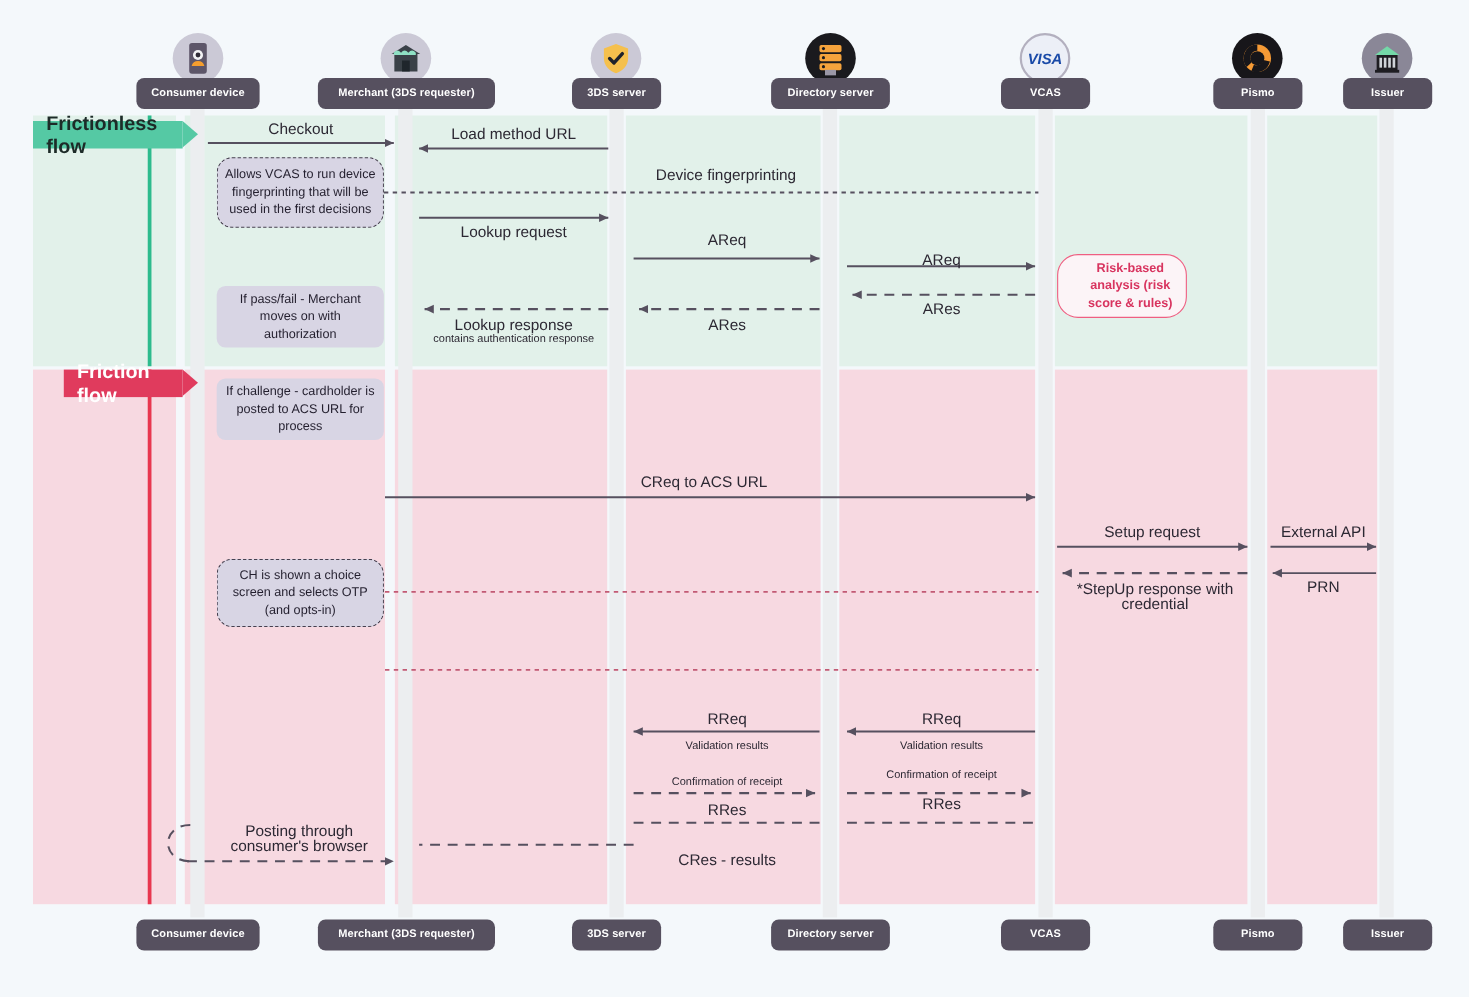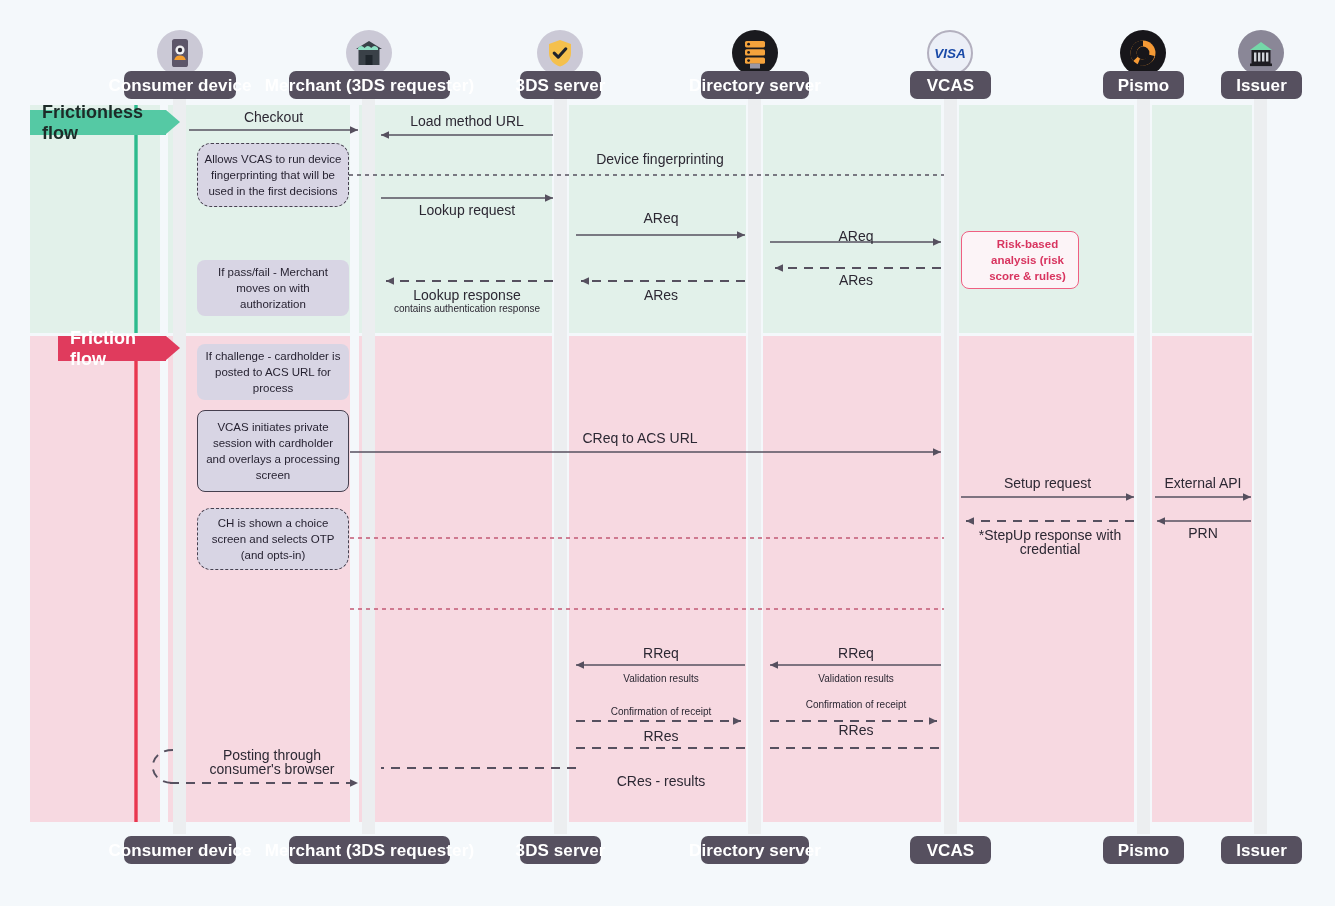--- a/index.html
+++ b/index.html
@@ -12,21 +12,21 @@
   }
   #stage{position:absolute;left:0;top:0;width:1335px;height:906px;}
   svg#diagram{position:absolute;left:0;top:0;width:1335px;height:906px;}
 
   
   .actor-box{
     position:absolute;
     background:#56505f;
     color:#ffffff;
     border-radius:7px;
-    font-size:17px;
+    font-size:10px;
     font-weight:bold;
     text-align:center;
     line-height:1;
     display:flex;align-items:center;justify-content:center;
     height:28px;
     white-space:nowrap;
     letter-spacing:.1px;
     box-sizing:border-box;
     padding:0 10px;
     z-index:6;
@@ -49,21 +49,21 @@
     line-height:16px;
     text-align:center;
     display:flex;align-items:center;justify-content:center;
     padding:4px 6px;
     z-index:7;
   }
   .note.dashed{border:1.6px dashed #46404f;border-radius:14px;}
   .note.solid{border:1.6px solid #46404f;border-radius:8px;}
   .note.plain{border:none;border-radius:8px;}
   .note.risk{
-    background:#fcf4f7;border:1.5px solid #ef5f82;border-radius:8px;
+    background:#fcf4f7;border:1.5px solid #ef5f82;border-radius:19px;
     color:#d8345f;font-weight:bold;font-size:11.5px;line-height:16px;padding-left:21px;
   }
 
   
   .msg{
     position:absolute;
     font-size:14px;
     color:#2c2833;
     text-align:center;
     line-height:14px;
@@ -305,23 +305,20 @@
 </div>
 
 <div class="note dashed" style="left:197px;top:143px;width:152px;height:64px;">
   <span>Allows VCAS to run device fingerprinting that will be used in the first decisions</span>
 </div>
 <div class="note plain" style="left:197px;top:260px;width:152px;height:56px;">
   <span>If pass/fail - Merchant moves on with authorization</span>
 </div>
 <div class="note plain" style="left:197px;top:344px;width:152px;height:56px;">
   <span>If challenge - cardholder is posted to ACS URL for process</span>
-</div>
-<div class="note solid" style="left:197px;top:410px;width:152px;height:82px;">
-  <span>VCAS initiates private session with cardholder and overlays a processing screen</span>
 </div>
 <div class="note dashed" style="left:197px;top:508px;width:152px;height:62px;">
   <span>CH is shown a choice screen and selects OTP (and opts-in)</span>
 </div>
 <div class="note risk" style="left:961px;top:231px;width:118px;height:58px;">
   <span>Risk-based analysis (risk score &amp; rules)</span>
 </div>
 
 <div class="msg" style="left:190px;top:110px;width:167px;"><span>Checkout</span></div>
 <div class="msg" style="left:381px;top:114px;width:172px;"><span>Load method URL</span></div>

